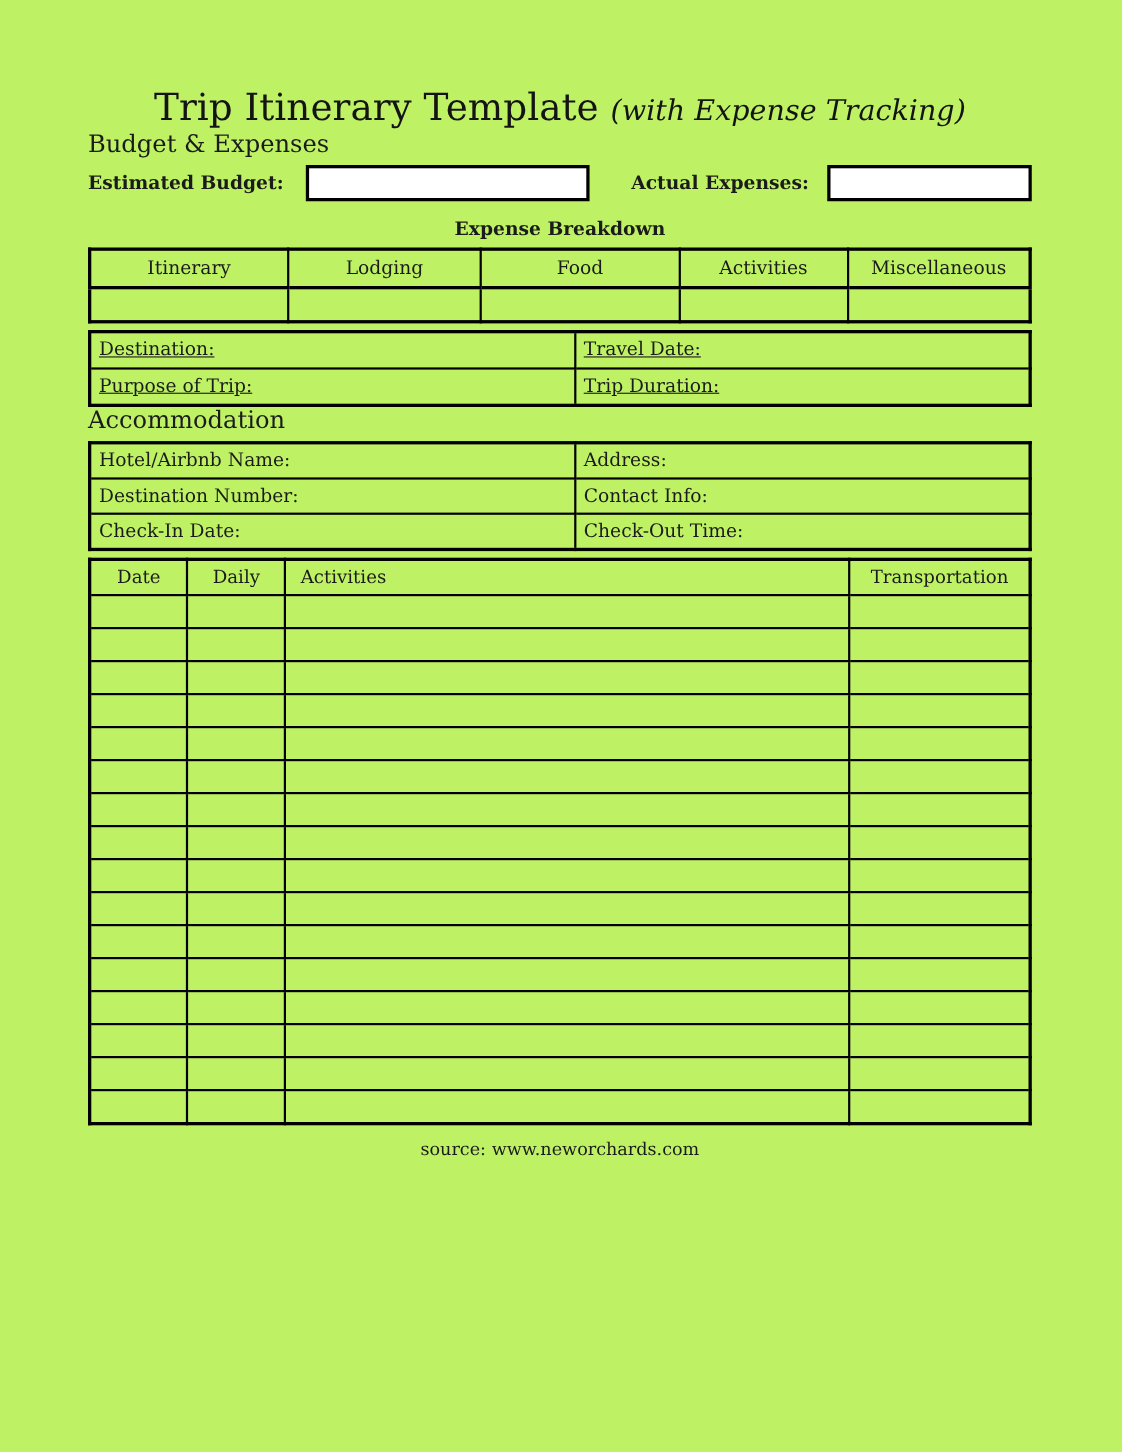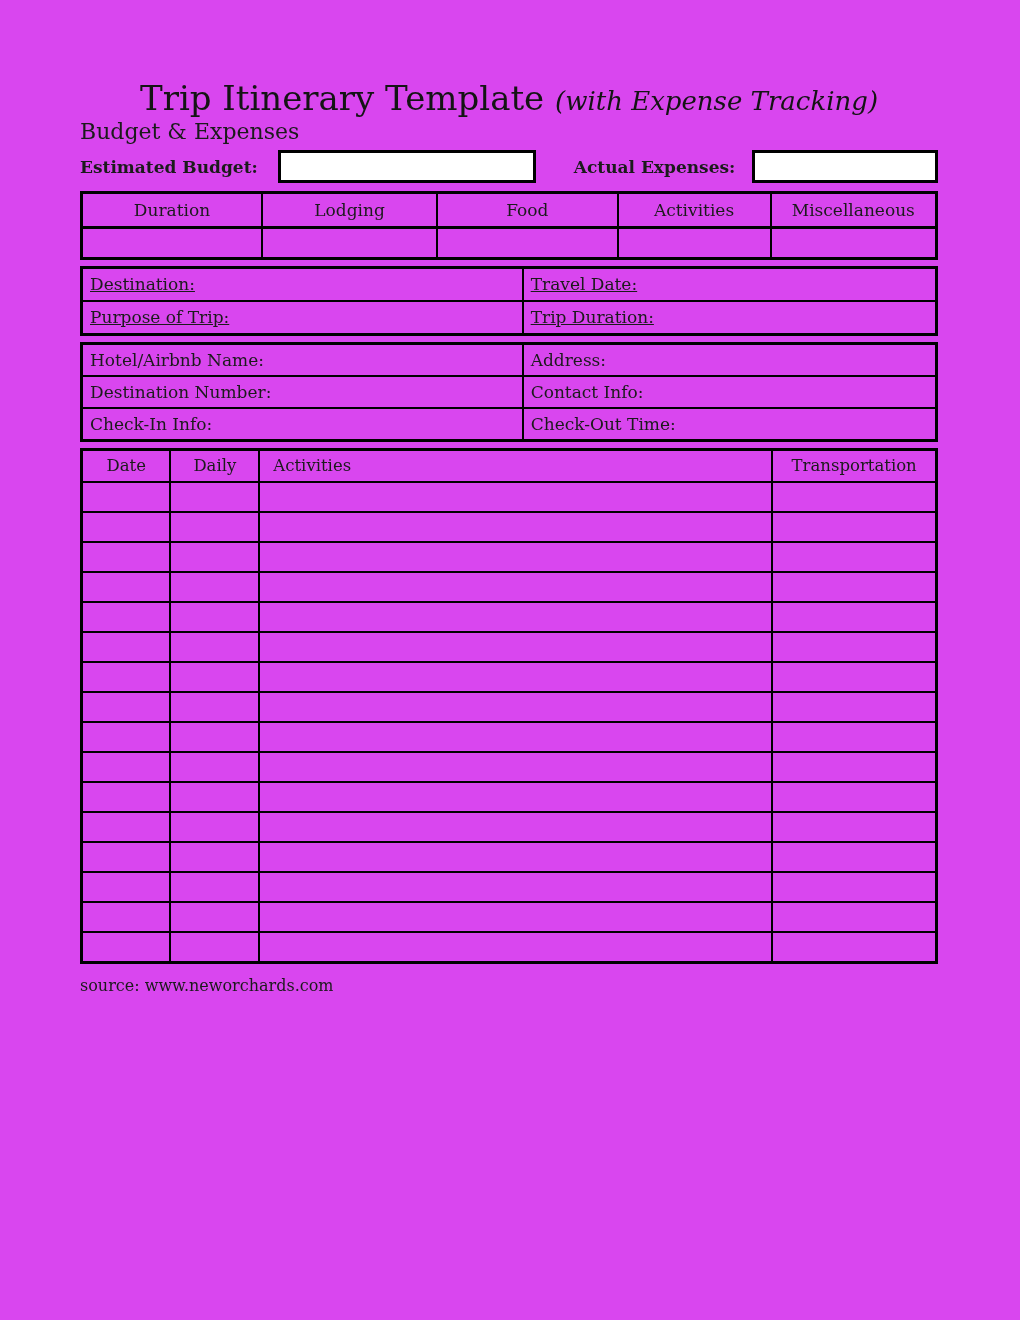--- a/index.html
+++ b/index.html
@@ -1,18 +1,18 @@
 <!DOCTYPE html>
 <html><head>
 <meta charset="utf-8">
 <style>
   html,body{margin:0;padding:0;background:#ffffff;}
   .page{
     width:1020px;height:1320px;box-sizing:border-box;
-    padding:78px 82px 0 80px;background:#d946ef;color:#1b1b1b;
+    padding:78px 82px 0 80px;background:#bef264;color:#1b1b1b;
     font-family:"DejaVu Serif","Liberation Serif",serif;
     position:relative;overflow:hidden;
   }
   .title{margin:0;text-align:center;font-weight:400;font-size:34px;line-height:1.2;color:#141414;white-space:nowrap;}
   .title .suffix{font-style:italic;font-size:26px;}
   h2.section{margin:0;font-weight:400;font-size:22px;color:#1b1b1b;}
   .mt-section{margin-top:34px;}
   .mt-first{margin-top:34px;}
 
   
@@ -35,51 +35,52 @@
   .info-table td{border:2px solid #000;font-size:17px;padding:2px 7px;vertical-align:middle;overflow:hidden;}
   .info-table.two-row td{height:27px;text-decoration:underline;}
   .info-table.three-row td{height:26px;}
 
   .itin-table{margin-top:6px;border:3px solid #000;}
   .itin-table td{border:2px solid #000;overflow:hidden;}
   .itin-table .ihdr td{height:28px;text-align:center;font-size:16.5px;border-bottom-width:2px;}
   .itin-table .ihdr td.act{text-align:left;padding-left:13px;}
   .itin-table tbody td{height:26px;}
 
-  .source{margin-top:12px;font-size:16px;color:#1b1b1b;}
+  .source{margin-top:12px;font-size:16px;color:#1b1b1b;text-align:center;}
 </style>
 </head>
 <body>
 
 <div class="page">
 
   <h1 class="title"><span>Trip Itinerary Template</span>
     <span class="suffix">(with Expense Tracking)</span></h1>
 
   <h2 class="section mt-first">Budget &amp; Expenses</h2>
 
   <div class="budget-row">
     <span class="blabel">Estimated Budget:</span>
     <div class="fill-box box-estimated"></div>
     <span class="blabel label-actual">Actual Expenses:</span>
     <div class="fill-box box-actual"></div>
   </div>
 
+  <div class="breakdown-title">Expense Breakdown</div>
 
   <table class="expense-table">
     <colgroup>
       <col style="width:21.1%">
         <col style="width:20.5%">
         <col style="width:21.1%">
         <col style="width:17.9%">
         <col style="width:19.4%">
     </colgroup>
     <tbody>
       <tr class="hdr">
-        <td>Duration</td>
+        <td>Itinerary</td>
         <td>Lodging</td>
         <td>Food</td>
         <td>Activities</td>
         <td>Miscellaneous</td>
       </tr>
       <tr class="vals">
         <td></td>
         <td></td>
         <td></td>
         <td></td>
@@ -99,37 +100,38 @@
         <td><span>Destination:</span></td>
         <td><span>Travel Date:</span></td>
       </tr>
       <tr>
         <td><span>Purpose of Trip:</span></td>
         <td><span>Trip Duration:</span></td>
       </tr>
     </tbody>
   </table>
 
+  <h2 class="section mt-section">Accommodation</h2>
 
   <table class="info-table three-row">
     <colgroup>
         <col style="width:51.6%">
         <col style="width:48.4%">
       </colgroup>
     <tbody>
       <tr>
         <td><span>Hotel/Airbnb Name:</span></td>
         <td><span>Address:</span></td>
       </tr>
       <tr>
         <td><span>Destination Number:</span></td>
         <td><span>Contact Info:</span></td>
       </tr>
       <tr>
-        <td><span>Check-In Info:</span></td>
+        <td><span>Check-In Date:</span></td>
         <td><span>Check-Out Time:</span></td>
       </tr>
     </tbody>
   </table>
 
 
   <table class="itin-table">
     <colgroup>
       <col style="width:10.4%">
         <col style="width:10.4%">

